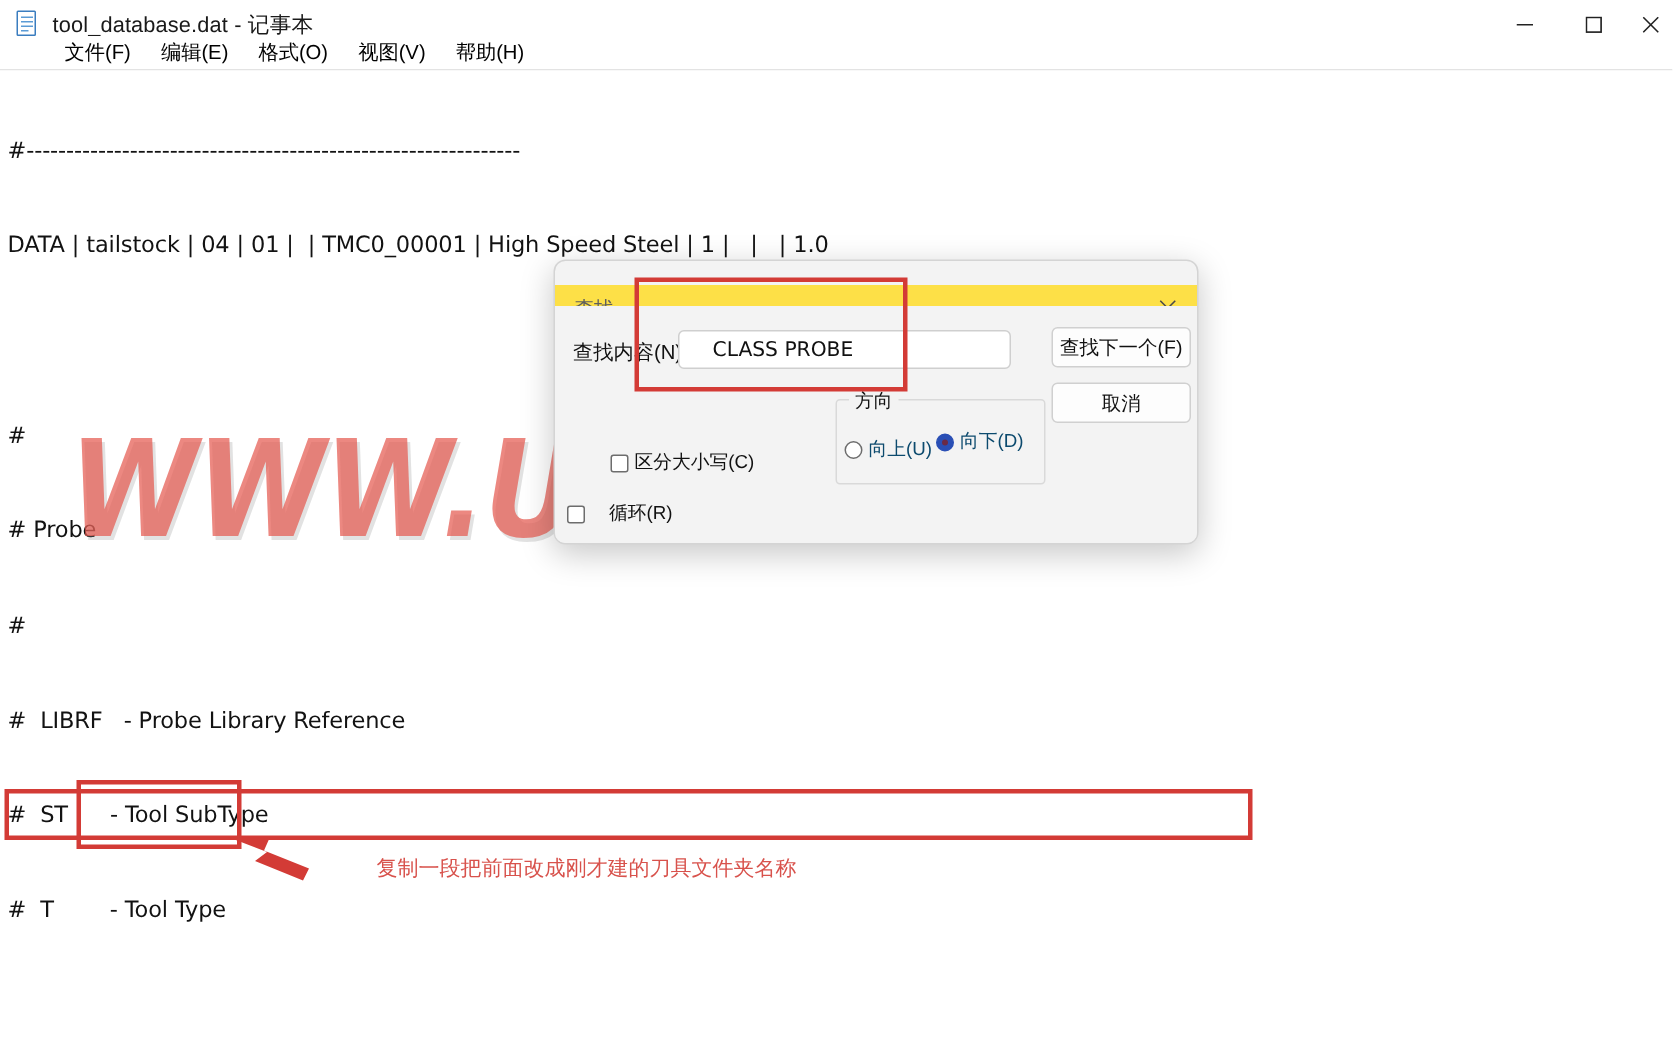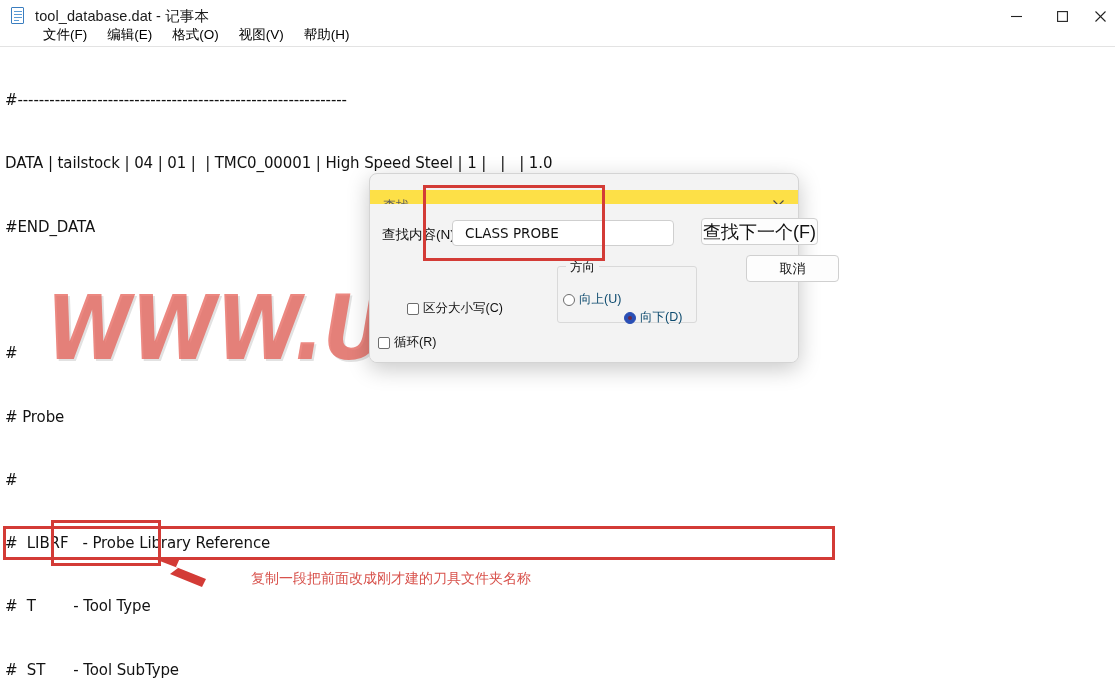--- a/index.html
+++ b/index.html
@@ -106,37 +106,36 @@
   }
   #find-label{
     position:absolute;left:12px;top:22px;font-size:13.5px;color:#111;white-space:nowrap;
   }
   #find-input{
     position:absolute;left:82px;top:16px;width:222px;height:26px;
     background:#ffffff;border:1px solid #cfcfcf;border-radius:4px;
     box-sizing:border-box;
     font-family:"DejaVu Sans","Liberation Sans",sans-serif;
     font-size:13.5px;color:#111;
-    padding:3px 12px;
+    padding:3px 22px;
     outline:none;
   }
   #btn-findnext{
-    position:absolute;left:701px;top:218px;width:117px;height:27px;
+    position:absolute;left:701px;top:218px;width:93px;height:27px;
     background:#fdfdfd;border:1px solid #d0d0d0;border-radius:4px;
-    font-size:18px;color:#111;
+    font-size:13px;color:#111;
     display:flex;align-items:center;justify-content:center;
     box-sizing:border-box;white-space:nowrap;
   }
   #btn-cancel{
     position:absolute;left:701px;top:255px;width:93px;height:27px;
     background:#fdfdfd;border:1px solid #d0d0d0;border-radius:4px;
     font-size:13px;color:#111;
     display:flex;align-items:center;justify-content:center;
     box-sizing:border-box;
-    margin-left:45px;
   }
   #dir-group{
     position:absolute;left:557px;top:266px;width:140px;height:57px;
     border:1px solid #d9d9d9;border-radius:3px;box-sizing:border-box;
   }
   #dir-legend{
     position:absolute;left:566px;top:259px;
     background:#f3f3f3;padding:0 4px;font-size:12.5px;color:#111;
   }
   .radio-row{
@@ -211,28 +210,27 @@
   <div class="menu-item">格式(O)</div>
   <div class="menu-item">视图(V)</div>
   <div class="menu-item">帮助(H)</div>
 </div>
 <div id="menu-divider"></div>
 
 <div id="textarea">
   <div id="lines">
     <div class="ln-row">#--------------------------------------------------------------</div>
     <div class="ln-row">DATA | tailstock | 04 | 01 |  | TMC0_00001 | High Speed Steel | 1 |   |   | 1.0</div>
-    <div class="ln-row">#END_DATA</div>
     <div class="ln-row"></div>
     <div class="ln-row">#</div>
     <div class="ln-row"># Probe</div>
     <div class="ln-row">#</div>
     <div class="ln-row">#  LIBRF   - Probe Library Reference</div>
+    <div class="ln-row">#  ST      - Tool SubType</div>
     <div class="ln-row">#  T        - Tool Type</div>
-    <div class="ln-row">#  ST      - Tool SubType</div>
     
     
     
     
     
     
     
     
     
     
@@ -270,30 +268,30 @@
 
 <div id="btn-findnext">查找下一个(F)</div>
 <div id="btn-cancel">取消</div>
 
 <div id="dir-group"></div>
 <div id="dir-legend">方向</div>
 <div class="radio-row" style="left:563px;top:291px;">
   <span class="radio-mark"></span>
   <span>向上(U)</span>
 </div>
-<div class="radio-row" style="left:624px;top:309px;justify-content:flex-end;">
+<div class="radio-row" style="left:624px;top:286px;justify-content:flex-end;">
   <span class="radio-mark checked"></span>
   <span>向下(D)</span>
 </div>
 
 <div class="check-row" style="left:378px;top:300px;padding-left:29px;">
   <span class="check-mark"></span>
   <span>区分大小写(C)</span>
 </div>
-<div class="check-row" style="left:378px;top:334px;">
+<div class="check-row" style="left:378px;top:334px;gap:12px;">
   <span class="check-mark"></span>
   <span>循环(R)</span>
 </div>
 
 <div class="anno-box" style="left:423px;top:185px;width:182px;height:76px;"></div>
 <div class="anno-box" style="left:3px;top:526px;width:832px;height:34px;"></div>
 <div class="anno-box" style="left:51px;top:520px;width:110px;height:46px;"></div>
 
 <svg id="anno-arrow" viewBox="0 0 110 40">
   <polygon points="2,6 28,16 20,22 52,35 56,27 26,15 30,6" fill="#d33b36"></polygon>

